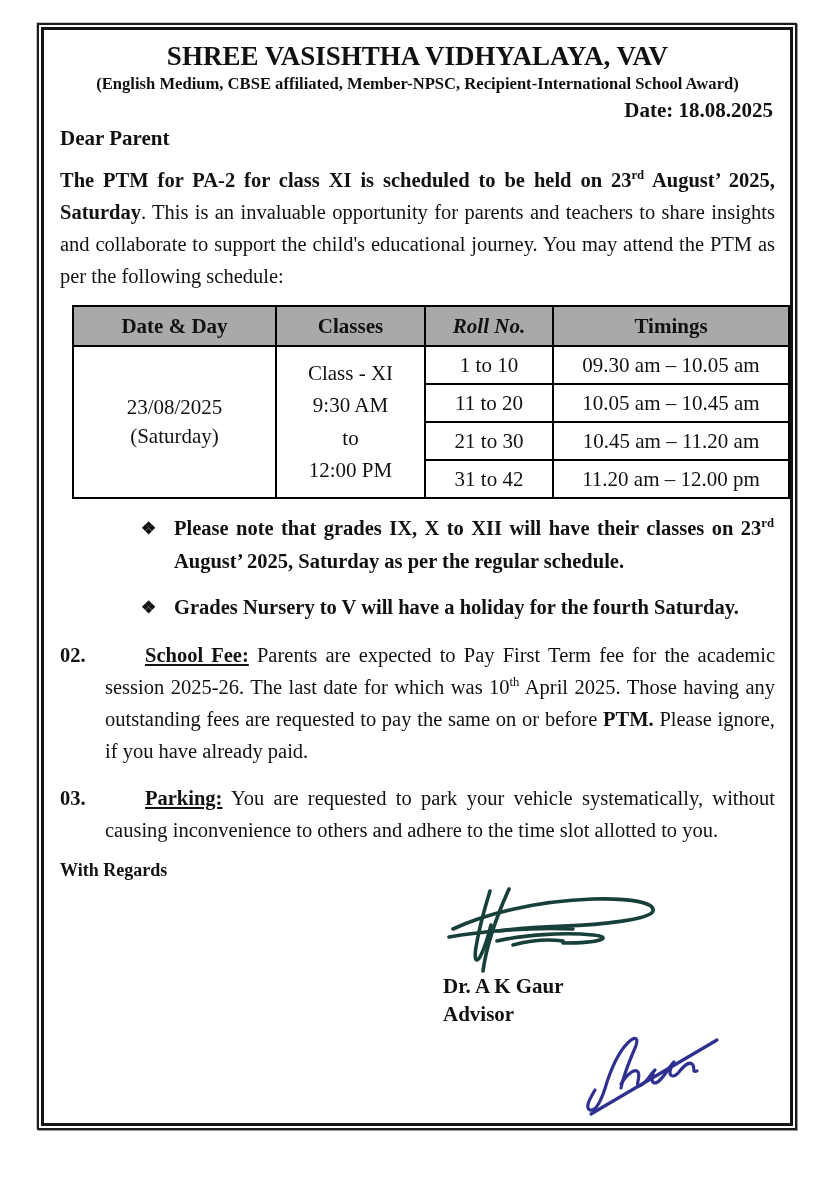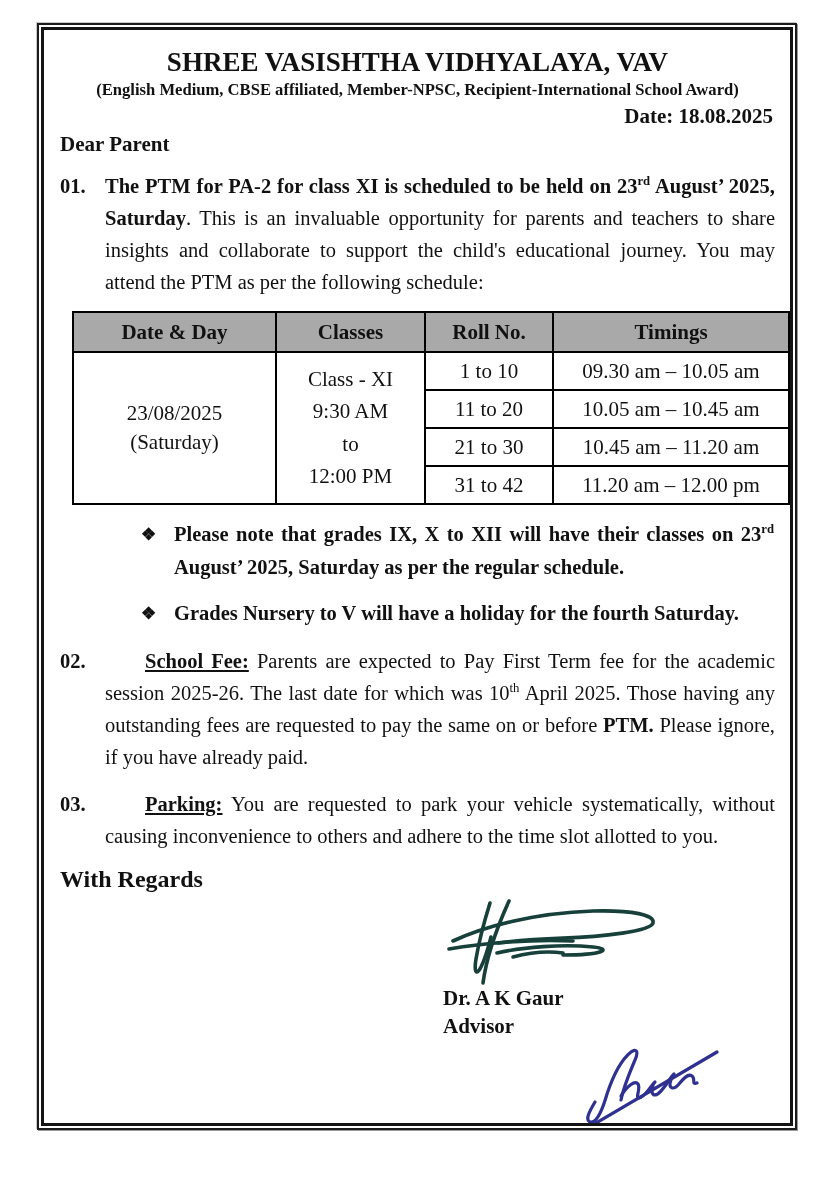--- a/index.html
+++ b/index.html
@@ -18,21 +18,21 @@
     width: 760px; height: 1107px;
     box-sizing: border-box;
     border: 2px solid #1c1c1c;
     padding: 2px;
     box-shadow: 1px 1px 0 #9a9a9a, -1px -1px 0 #c8c8c8;
   }
   .doc-inner {
     box-sizing: border-box;
     width: 100%; height: 100%;
     border: 3px solid #141414;
-    padding: 12px 15px 0 16px;
+    padding: 6px 15px 0 16px;
     overflow: hidden;
   }
   .school-name {
     text-align: center;
     font-weight: bold;
     font-size: 27px;
     letter-spacing: 0px;
     line-height: 33px;
     margin-top: 4px;
   }
@@ -107,21 +107,21 @@
     display: flex;
     font-weight: bold;
     font-size: 20.5px;
     line-height: 33px;
     margin-top: 13px;
   }
   .bullet-item .marker { width: 33px; flex-shrink: 0; font-size: 17px; }
   .bullet-item .bullet-text { flex: 1; text-align: justify; }
   .regards {
     font-weight: bold;
-    font-size: 24px;
+    font-size: 18px;
     margin-top: 14px;
   }
   .sign-row {
     display: flex;
     justify-content: space-between;
     align-items: flex-end;
     margin-top: 4px;
     padding: 0 2px 0 0;
     flex-direction: column;
   }
@@ -139,30 +139,29 @@
 <div class="page">
   <div class="doc-outer">
     <div class="doc-inner">
 
       <div class="school-name">SHREE VASISHTHA VIDHYALAYA, VAV</div>
       <div class="school-subtitle">(English Medium, CBSE affiliated, Member-NPSC, Recipient-International School Award)</div>
       <div class="date-line">Date: 18.08.2025</div>
       <div class="salutation">Dear Parent</div>
 
       <div class="num-item" style="margin-top:12px;">
-        <div class="num">01.</div>
         <div class="itm-body"><b><span>The PTM for PA-2 for class XI is scheduled to be held on 23</span><sup>rd</sup><span> August’ 2025, Saturday</span></b><span>. This is an invaluable opportunity for parents and teachers to share insights and collaborate to support the child's educational journey. You may attend the PTM as per the following schedule:</span></div>
       </div>
 
       <table class="schedule">
         <tbody>
             <tr>
           <th style="width:193px;">Date &amp; Day</th>
           <th style="width:139px;">Classes</th>
-          <th style="width:118px;">Roll No.</th>
+          <th style="width:118px;font-style:italic;">Roll No.</th>
           <th>Timings</th>
         </tr>
         <tr>
           <td rowspan="4" class="date-cell">
             <div>23/08/2025</div>
             <div>(Saturday)</div>
           </td>
           <td rowspan="4" class="classes-cell">
             <div class="classes-stack">
               <div>Class - XI</div>

